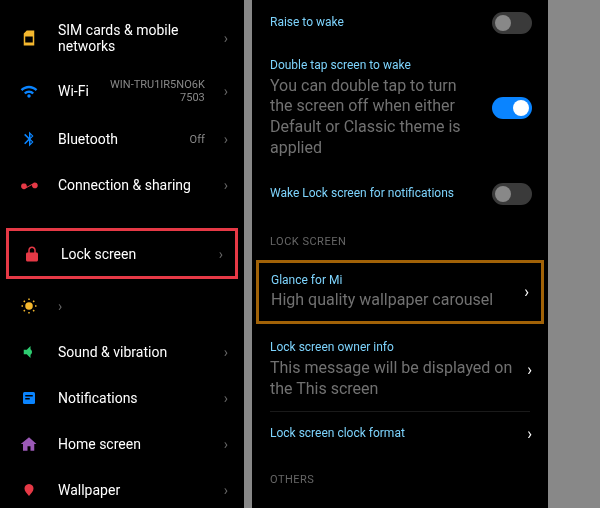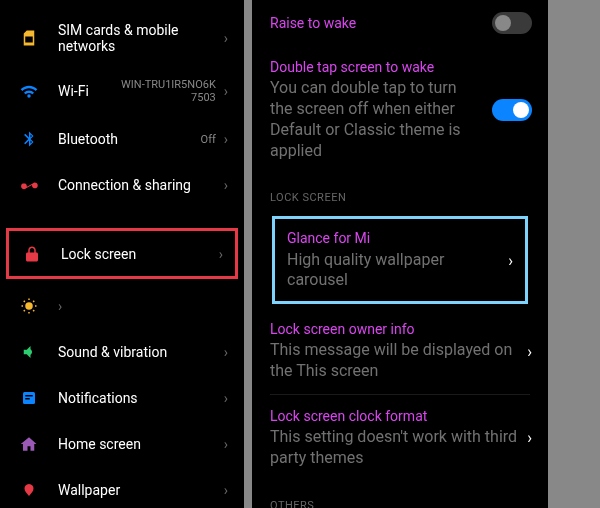--- a/index.html
+++ b/index.html
@@ -46,21 +46,21 @@
   .row .label {
     flex: 1;
     font-size: 14px;
     color: #fff;
   }
   .row .value {
     font-size: 11px;
     color: #888;
     text-align: right;
     line-height: 1.2;
-    margin-right: 8px;
+    margin-right: 19px;
   }
   .row .chev {
     color: #666;
     font-size: 14px;
   }
   .highlight-box {
     border: 3px solid #e63946;
     margin: 4px 6px;
   }
   .highlight-box .row {
@@ -70,22 +70,22 @@
     display: flex;
     align-items: center;
     padding: 12px 16px 12px 18px;
     position: relative;
   }
   .row-r .text-block {
     flex: 1;
     padding-right: 10px;
   }
   .row-r .title {
-    font-size: 14px;
-    color: #d946ef;
+    font-size: 12px;
+    color: #7dd3fc;
     line-height: 1.3;
   }
   .row-r .sub {
     font-size: 16px;
     color: #717171;
     line-height: 1.3;
     margin-top: 2px;
   }
   .toggle {
     width: 40px;
@@ -110,22 +110,22 @@
     color: #666;
     padding: 18px 18px 8px 18px;
     letter-spacing: 0.5px;
   }
   .sep {
     height: 1px;
     background: #1a1a1a;
     margin: 0 18px;
   }
   .highlight-box-r {
-    border: 3px solid #7dd3fc;
-    margin: 4px 20px;
+    border: 3px solid #a16207;
+    margin: 4px 4px;
   }
   .highlight-box-r .row-r {
     padding: 10px 12px;
   }
   svg { display: block; }
   .spacer-top { height: 16px; }
 </style>
 </head>
 <body>
 
@@ -273,20 +273,28 @@
   <div class="row-r">
     <div class="text-block">
       <div class="title">Double tap screen to wake</div>
       <div class="sub">You can double tap to turn the screen off when either Default or Classic theme is applied</div>
     </div>
     <div class="toggle on">
         <div class="knob"></div>
       </div>
   </div>
 
+  <div class="row-r">
+    <div class="text-block">
+      <div class="title">Wake Lock screen for notifications</div>
+    </div>
+    <div class="toggle off">
+        <div class="knob"></div>
+      </div>
+  </div>
 
   <div class="section-header">LOCK SCREEN</div>
 
   <div class="highlight-box-r">
     <div class="row-r">
       <div class="text-block">
         <div class="title">Glance for Mi</div>
         <div class="sub">High quality wallpaper carousel</div>
       </div>
       <span class="chev">›</span>
@@ -298,20 +306,19 @@
       <div class="title">Lock screen owner info</div>
       <div class="sub">This message will be displayed on the This screen</div>
     </div>
     <span class="chev">›</span>
   </div>
   <div class="sep"></div>
 
   <div class="row-r">
     <div class="text-block">
       <div class="title">Lock screen clock format</div>
-      <div class="sub">This setting doesn't work with third party themes</div>
     </div>
     <span class="chev">›</span>
   </div>
 
   <div class="section-header">OTHERS</div>
 
 </div>
 
 </body></html>

